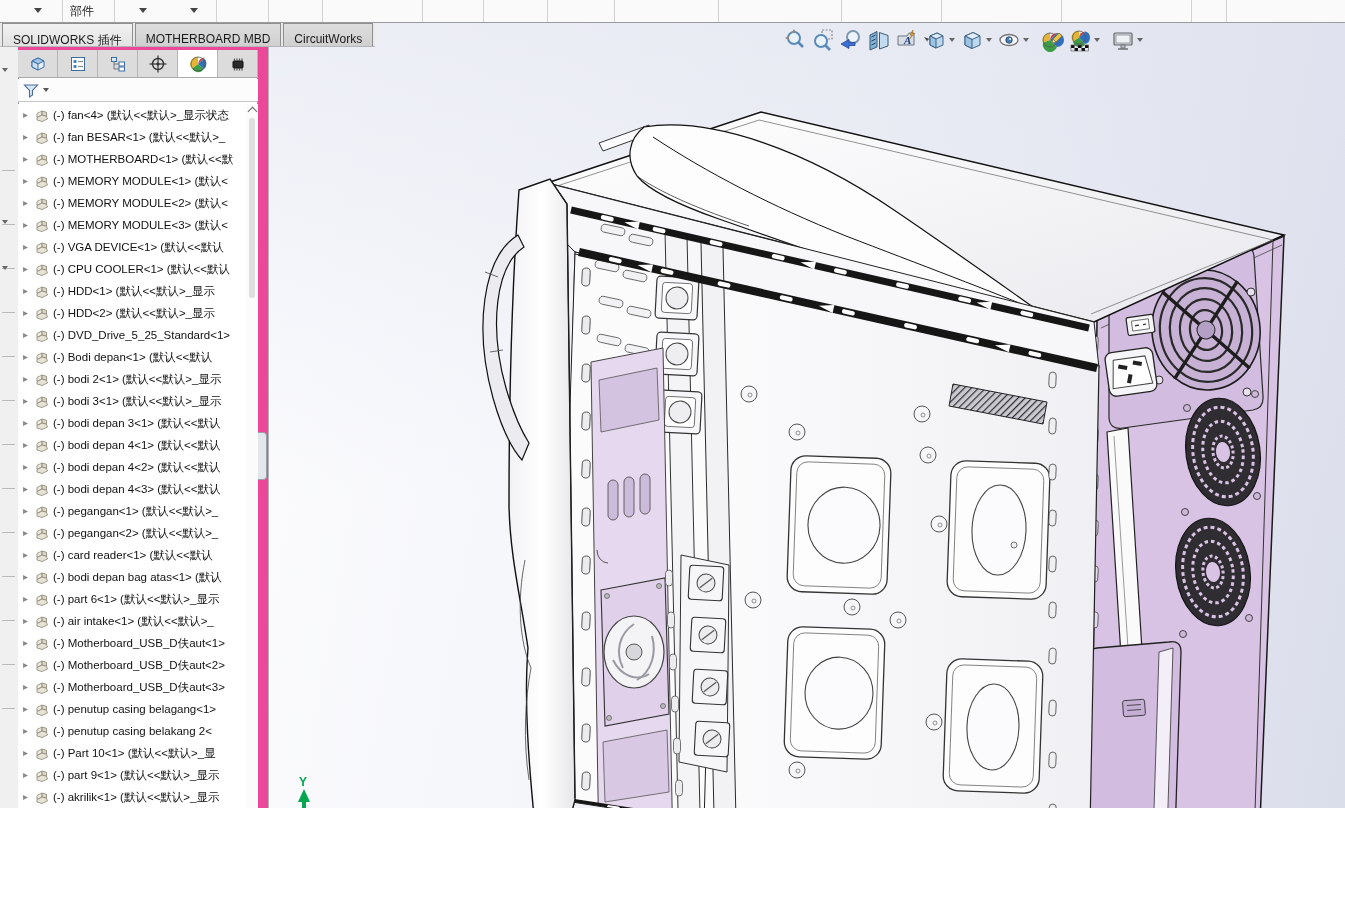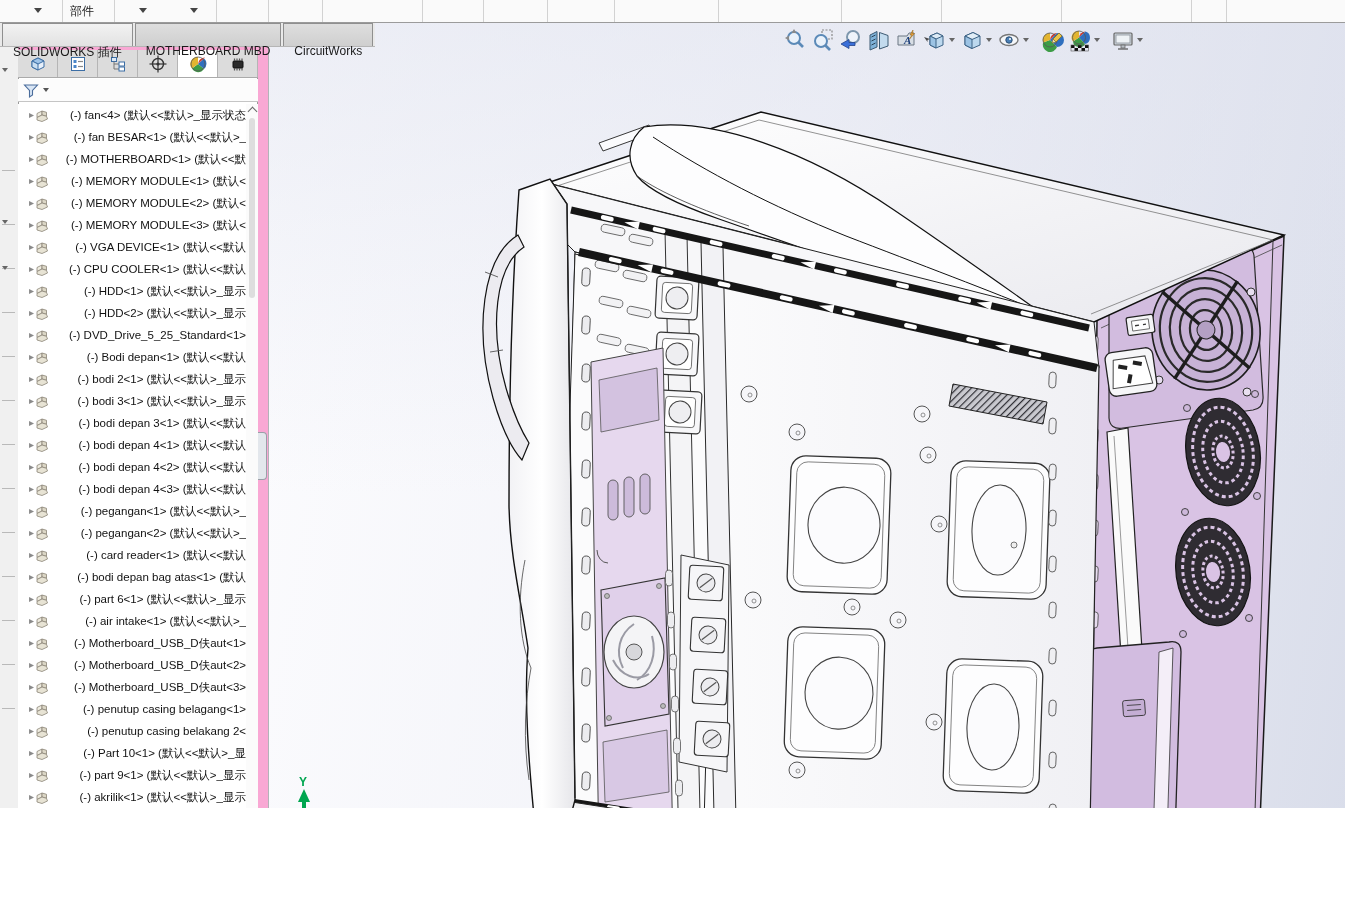--- a/index.html
+++ b/index.html
@@ -1,25 +1,25 @@
 <!DOCTYPE html>
 <html><head>
 <meta charset="utf-8">
 <style>
   html,body{margin:0;padding:0;}
-  #app{position:relative;width:1345px;height:808px;overflow:hidden;background:#f9a8d4;
-       font-family:"Liberation Sans",sans-serif;color:#1a1a1a;text-align:right;-webkit-font-smoothing:antialiased;}
+  #app{position:relative;width:1345px;height:808px;overflow:hidden;background:#ec4899;
+       font-family:"Liberation Sans",sans-serif;color:#1a1a1a;-webkit-font-smoothing:antialiased;}
   
   .ribbon{position:absolute;left:0;top:0;width:1345px;height:22px;background:#fafafa;border-bottom:1px solid #9b9b9b;}
   .ribbon .sep{position:absolute;top:0;width:1px;height:22px;background:#d2d2d2;}
   .ribbon .caret{position:absolute;top:8px;width:0;height:0;border-left:4px solid transparent;border-right:4px solid transparent;border-top:5px solid #444;}
   .ribbon .rlabel{position:absolute;left:70px;top:3px;font-size:12px;color:#222;}
   
   .cmtabs{position:absolute;left:0;top:23px;height:23px;display:flex;align-items:stretch;background:#e9e9e9;padding-left:2px;z-index:6;border-bottom:1px solid #b5b5b5;}
-  .cmtab{font-size:12px;padding:20px 10px 2px 10px;border:1px solid #8f8f8f;border-bottom:none;background:linear-gradient(#dedede,#cfcfcf);margin-right:2px;white-space:nowrap;cursor:default;}
+  .cmtab{font-size:12px;padding:8px 10px 2px 10px;border:1px solid #8f8f8f;border-bottom:none;background:linear-gradient(#dedede,#cfcfcf);margin-right:2px;white-space:nowrap;cursor:default;}
   .cmtab.active{background:linear-gradient(#f2f2f2,#e2e2e2);}
   
   .viewport{position:absolute;left:268px;top:23px;width:1077px;height:855px;border-left:1px solid #b3b3b8;
     background:linear-gradient(to bottom,rgba(224,227,239,.55),rgba(255,255,255,0) 55%),
                linear-gradient(100deg,#fcfcfe 0%,#f1f2f8 50%,#d9ddea 100%);}
   .headsup{position:absolute;left:512px;top:2px;height:30px;display:flex;align-items:center;z-index:5;}
   .hicon{width:26px;height:26px;margin:0 1px;display:flex;align-items:center;justify-content:center;}
   .hcaret{width:0;height:0;border-left:3.5px solid transparent;border-right:3.5px solid transparent;border-top:4px solid #666;margin:0 3px 0 0;}
   .hgap{width:6px;}
   svg.model{position:absolute;left:0;top:0;}

